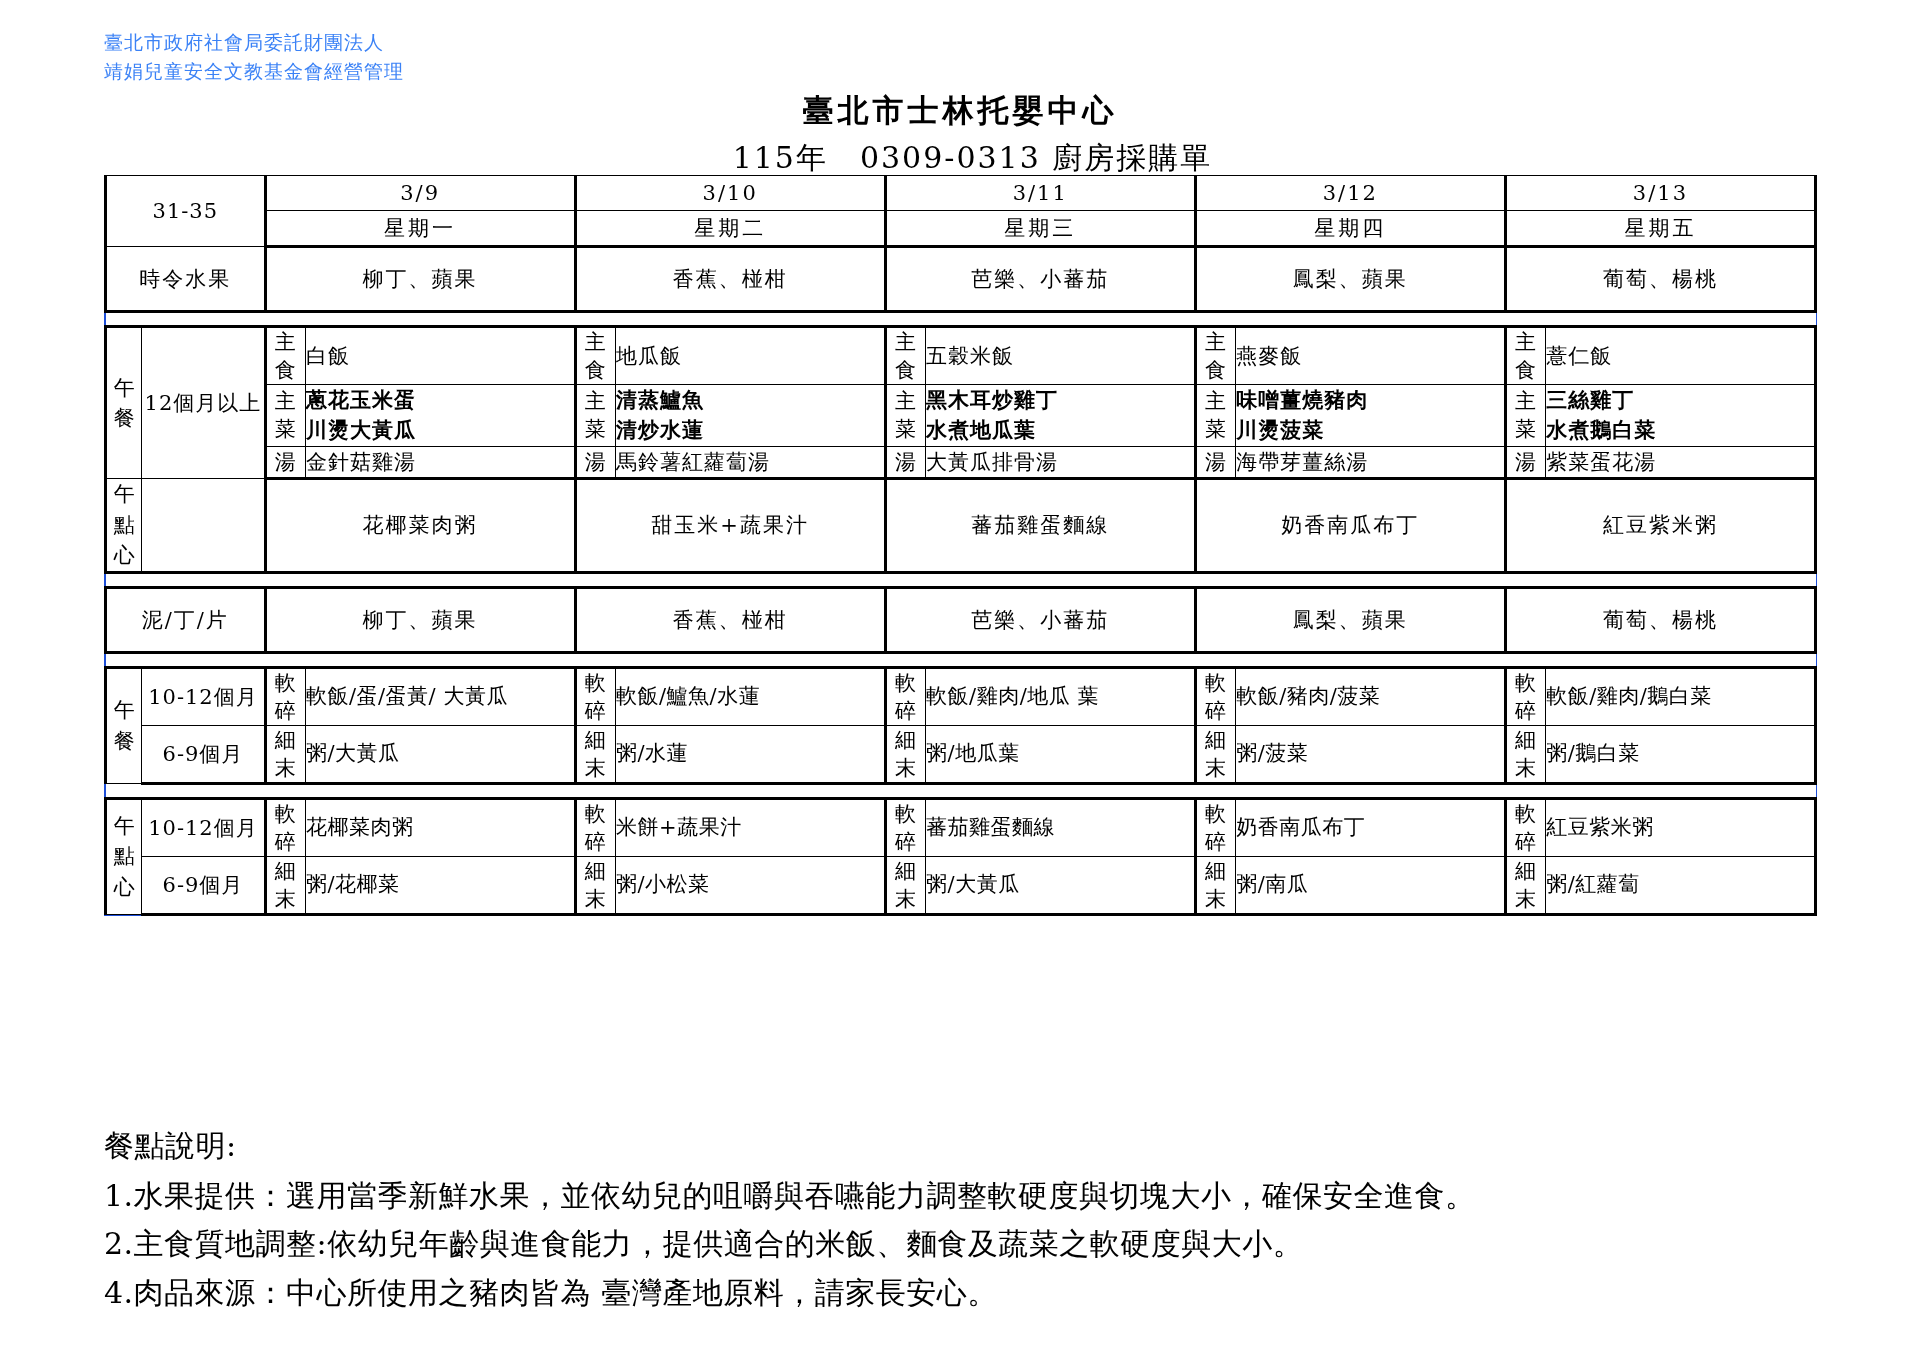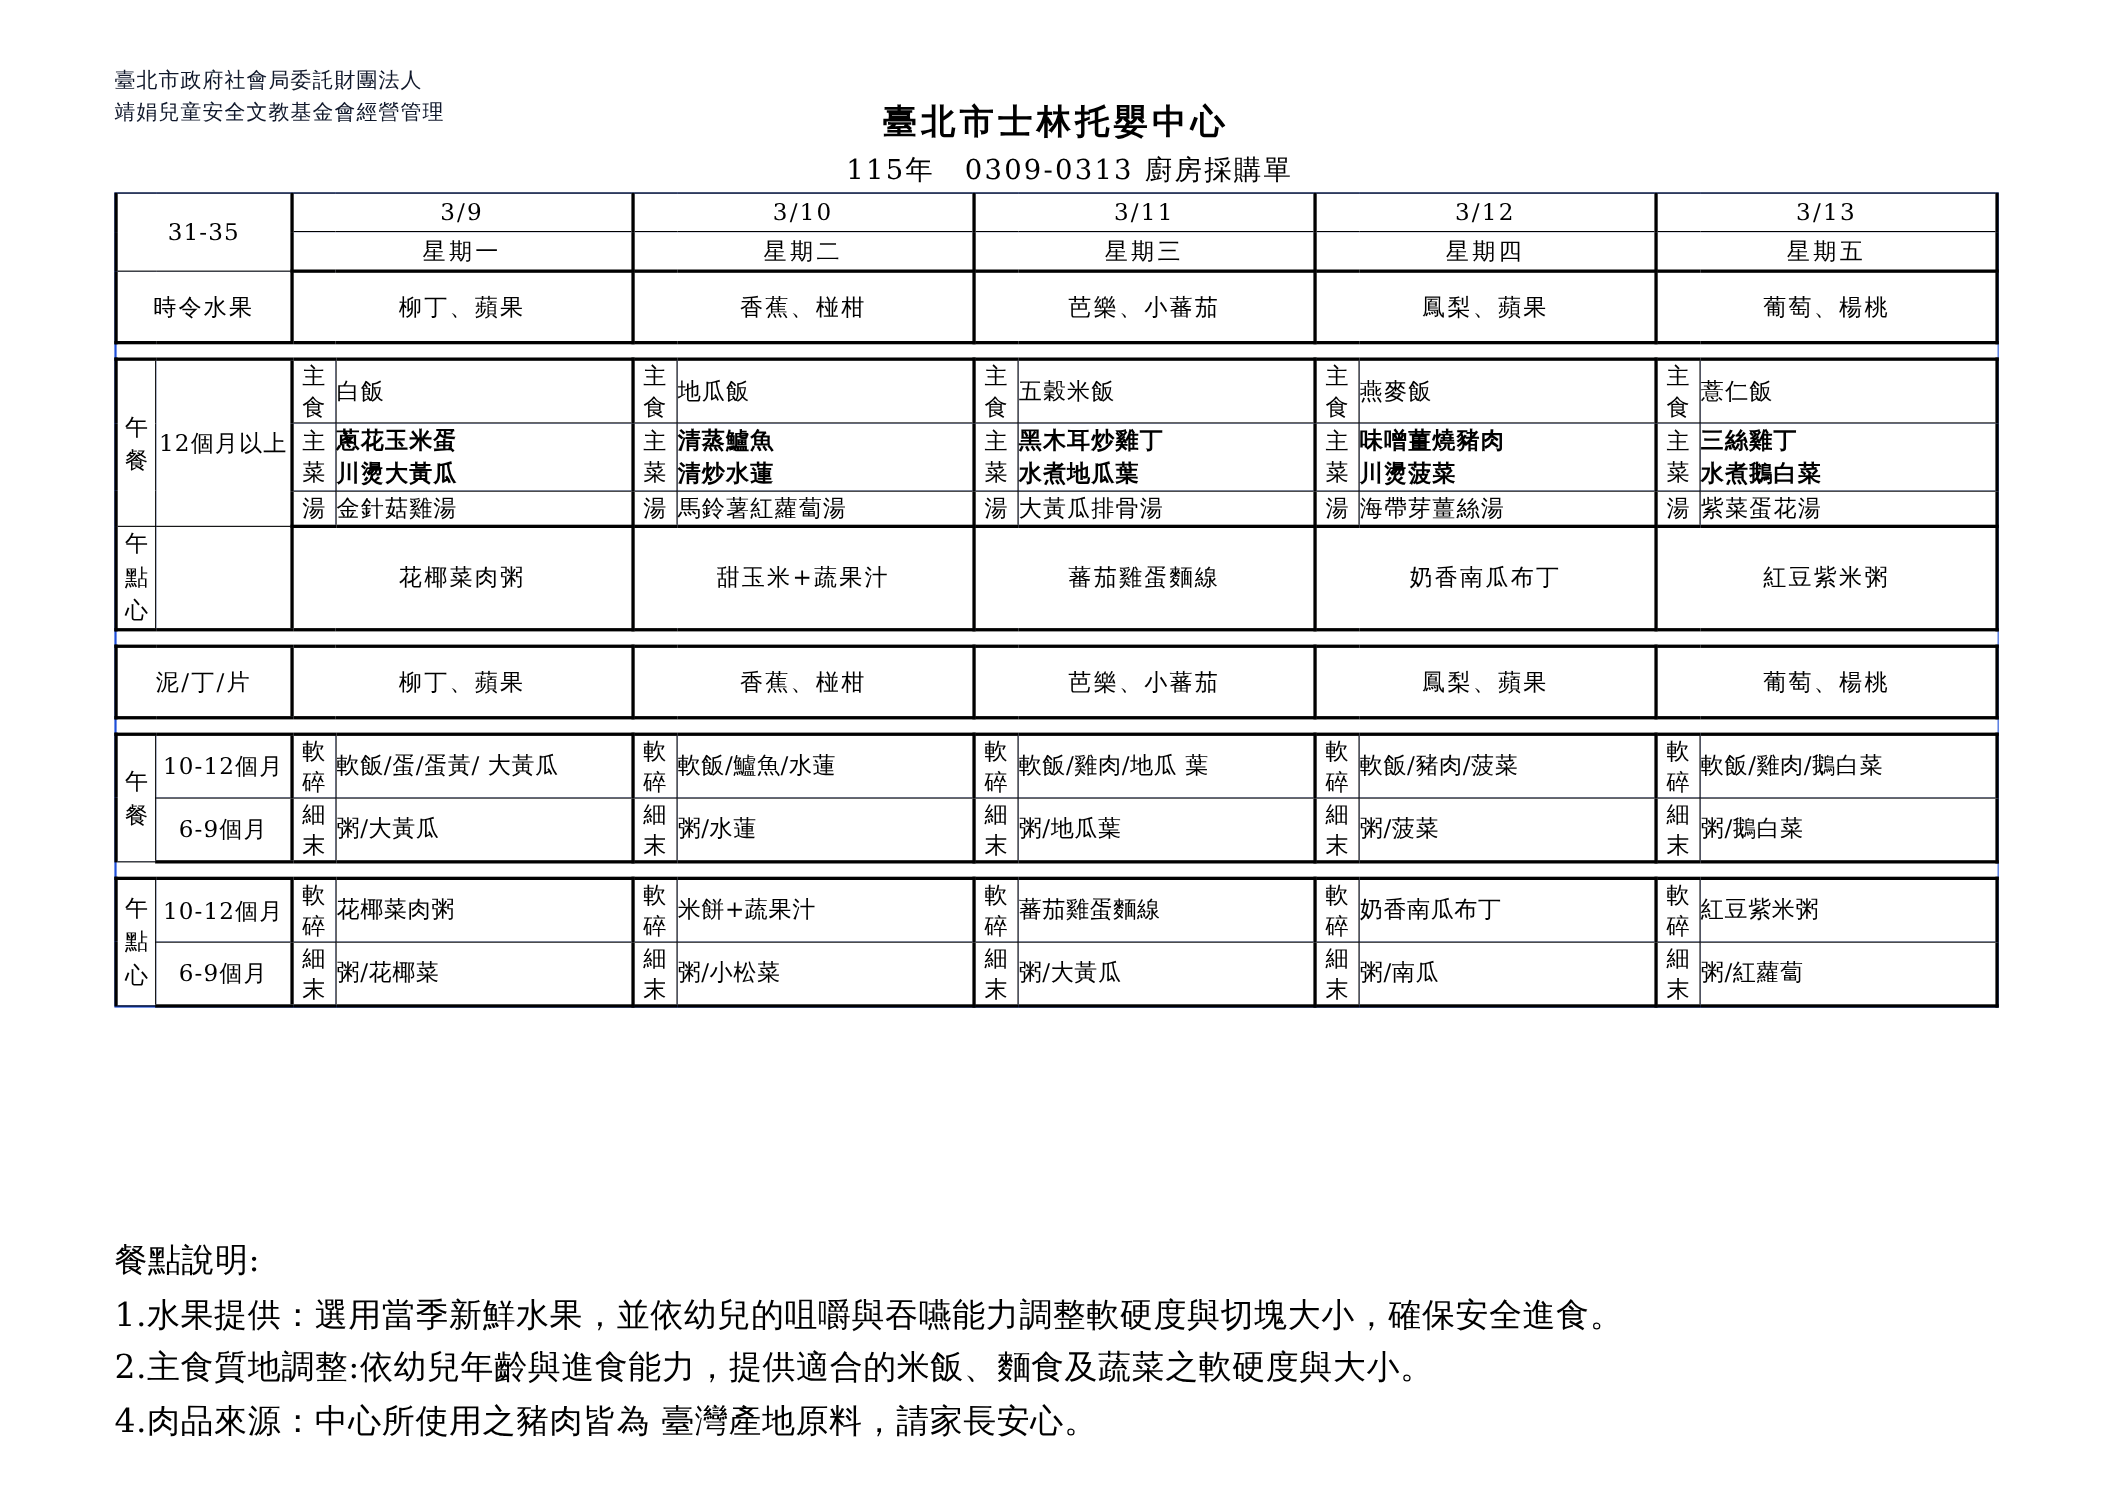--- a/index.html
+++ b/index.html
@@ -16,43 +16,42 @@
     position:relative;
     width:1920px;height:1357px;
     box-sizing:border-box;
     padding:0;
   }
 
   
   .org-header{
     position:absolute;
     left:104px;top:28px;
-    color:#0f172a;
+    color:#3b82f6;
     font-size:19px;
     line-height:1.55;
     letter-spacing:1px;
     font-family:"DejaVu Serif","Liberation Serif",serif;
-    margin-top:31px;
   }
   .org-header div{white-space:nowrap;}
 
   
   .doc-title{
     position:absolute;
     left:0;right:0;top:90px;
     text-align:center;
     font-size:31px;
     letter-spacing:4px;
     font-weight:700;
   }
   .doc-subtitle{
     position:absolute;
     left:0;right:0;top:138px;
     text-align:center;
-    font-size:25px;
+    font-size:30px;
     letter-spacing:2px;
     padding-left:25px;
   }
 
   
   .table-wrap{
     position:absolute;
     left:104px;top:175px;
     width:1713px;
   }

